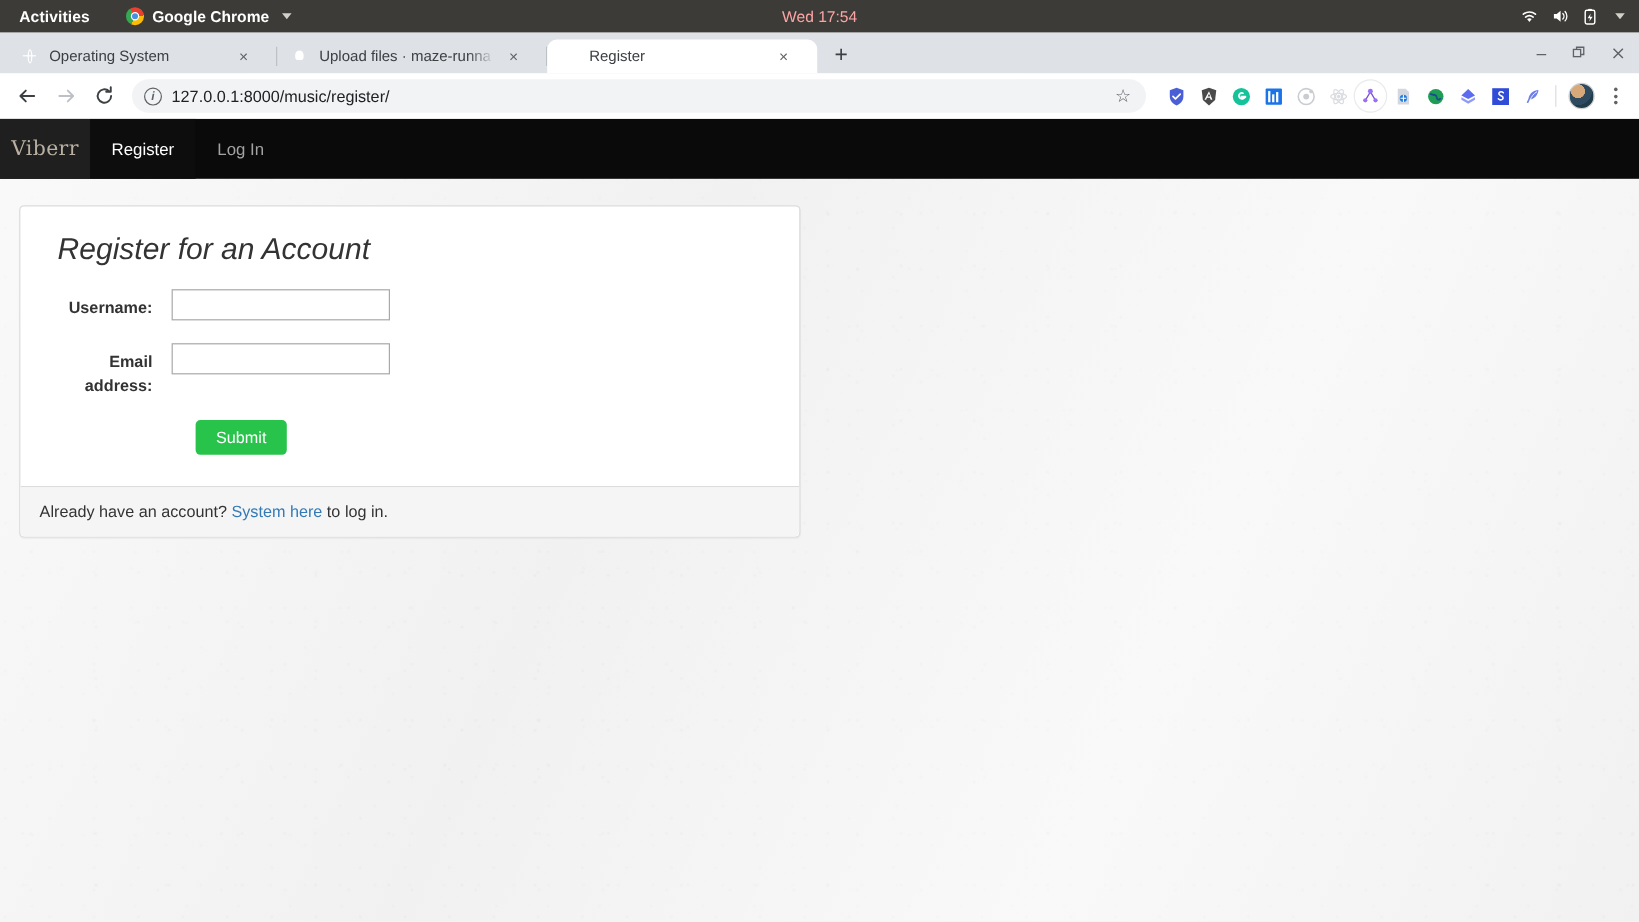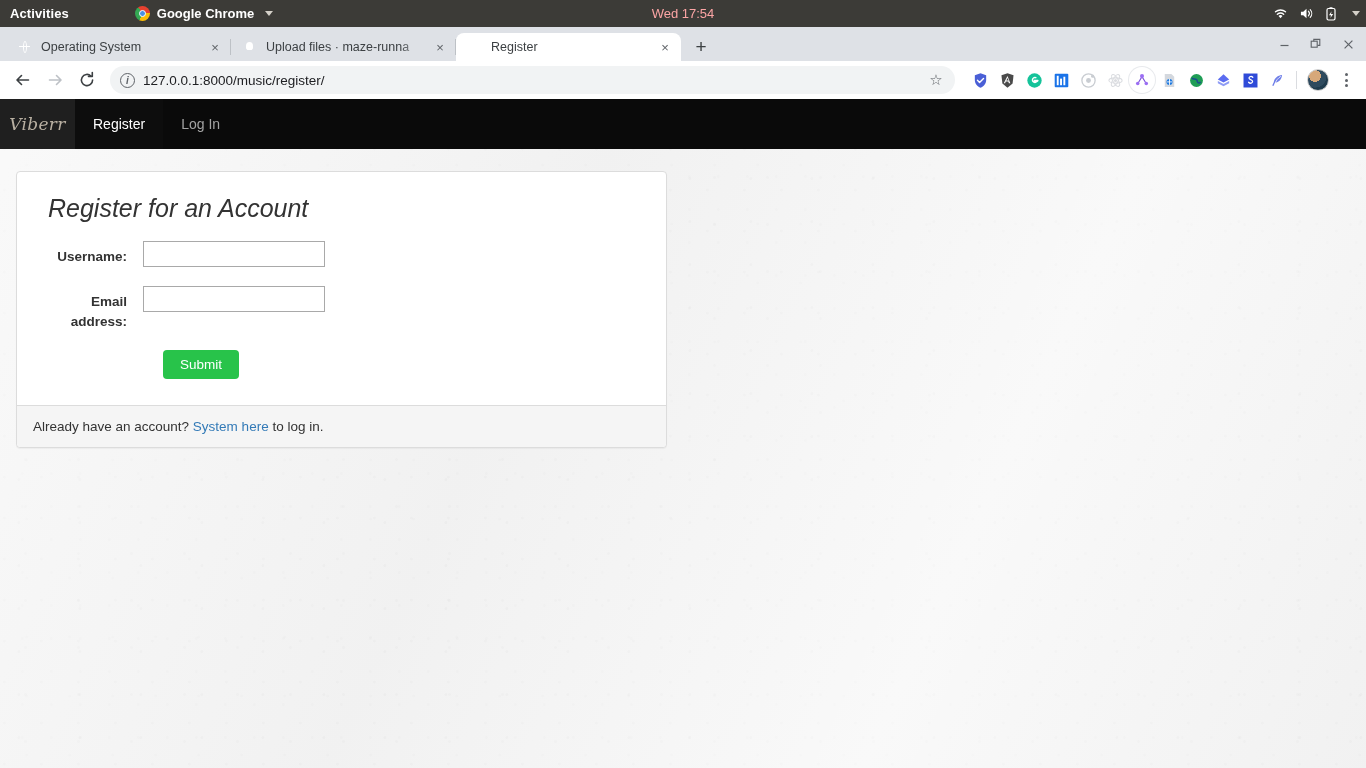--- a/index.html
+++ b/index.html
@@ -10,23 +10,22 @@
     font-family: "Liberation Sans", sans-serif;
   }
 
   
   .gnome-bar {
     height: 27px; width: 100%;
     background: #3c3b37;
     display: flex; align-items: center;
     color: #ffffff;
     font-size: 13px; font-weight: bold;
-    padding: 0 2px;
+    padding: 0 8px;
     position: relative;
-    gap: 36px;
   }
   .gnome-activities { padding: 0 8px; letter-spacing: .1px; }
   .gnome-app { display: flex; align-items: center; gap: 7px; margin-left: 22px; }
   .chrome-logo {
     width: 15px; height: 15px; border-radius: 50%;
     background:
       conic-gradient(from -35deg, #e8412f 0deg 120deg, #fbbc05 120deg 240deg, #34a853 240deg 360deg);
     position: relative;
   }
   .chrome-logo::after {
@@ -55,21 +54,21 @@
   .chrome-window { width: 100%; height: 741px; background: #dee1e6; }
 
   
   .tabstrip {
     height: 34px; display: flex; align-items: flex-end;
     padding: 6px 0 0 6px; position: relative;
   }
   .tab {
     height: 28px; width: 225px;
     display: flex; align-items: center;
-    padding: 0 8px 0 11px;
+    padding: 0 20px 0 11px;
     font-size: 12.5px; color: #3c4043;
     border-radius: 8px 8px 0 0;
     position: relative;
     gap: 8px;
     margin-top: 44px;
   }
   .tab.inactive { background: transparent; }
   .tab.active { background: #ffffff; }
   .tab-sep {
     position: absolute; right: 0; top: 6px;
@@ -201,21 +200,21 @@
   
   .site-nav {
     height: 50px; background: #0a0a0a;
     display: flex; align-items: stretch;
     position: relative; z-index: 3;
   }
   .brand {
     width: 75px; background: #1f1f1f;
     display: flex; align-items: center; justify-content: center;
     font-family: "DejaVu Serif", serif;
-    font-style: italic; font-size: 17px;
+    font-size: 17px;
     color: #b9b0a2; letter-spacing: .3px;
   }
   .nav-link {
     display: flex; align-items: center;
     padding: 0 18px; font-size: 14px; color: #a3a3a3;
   }
   .nav-link.active { background: #0d0d0d; color: #ffffff; }
 
   
   .page-body { position: relative; z-index: 2; padding: 22px 0 0 16px; }

